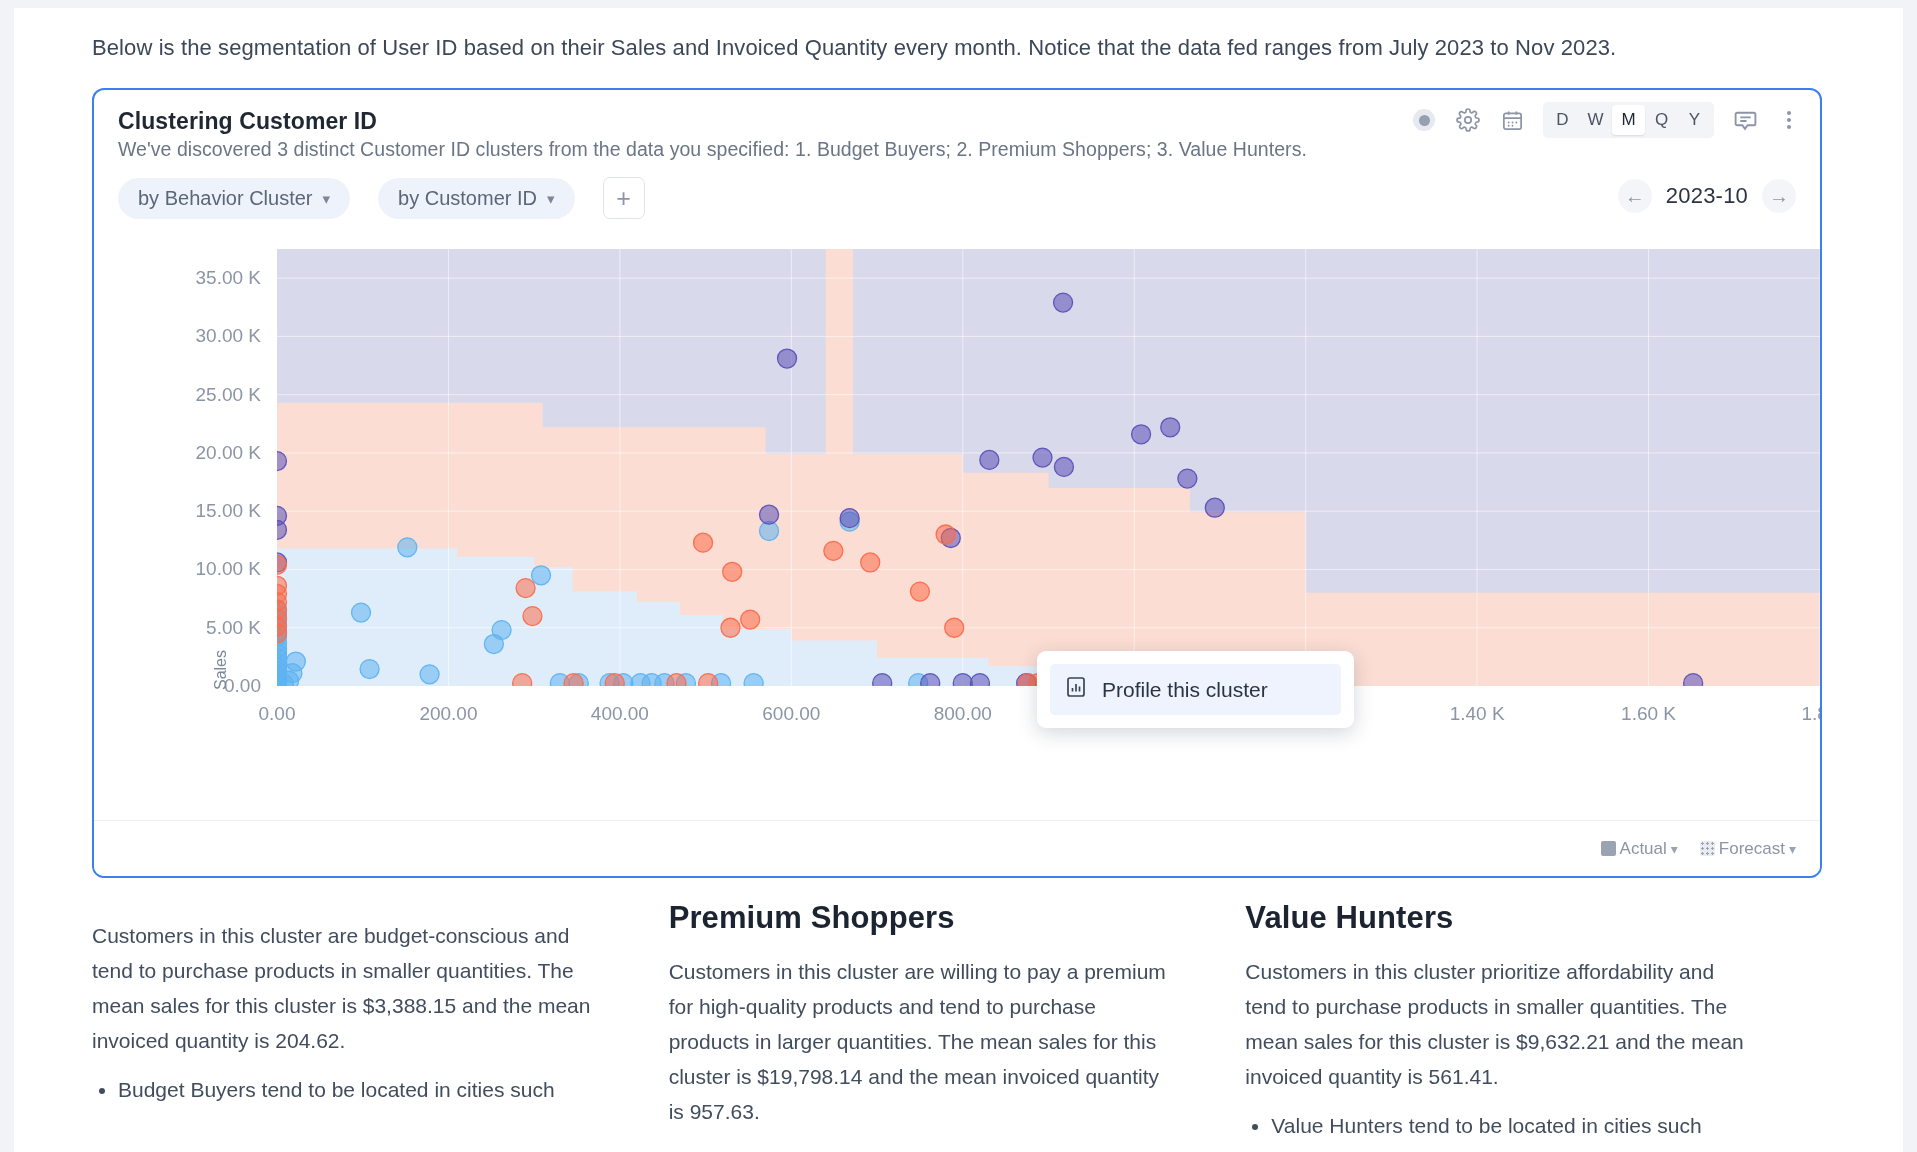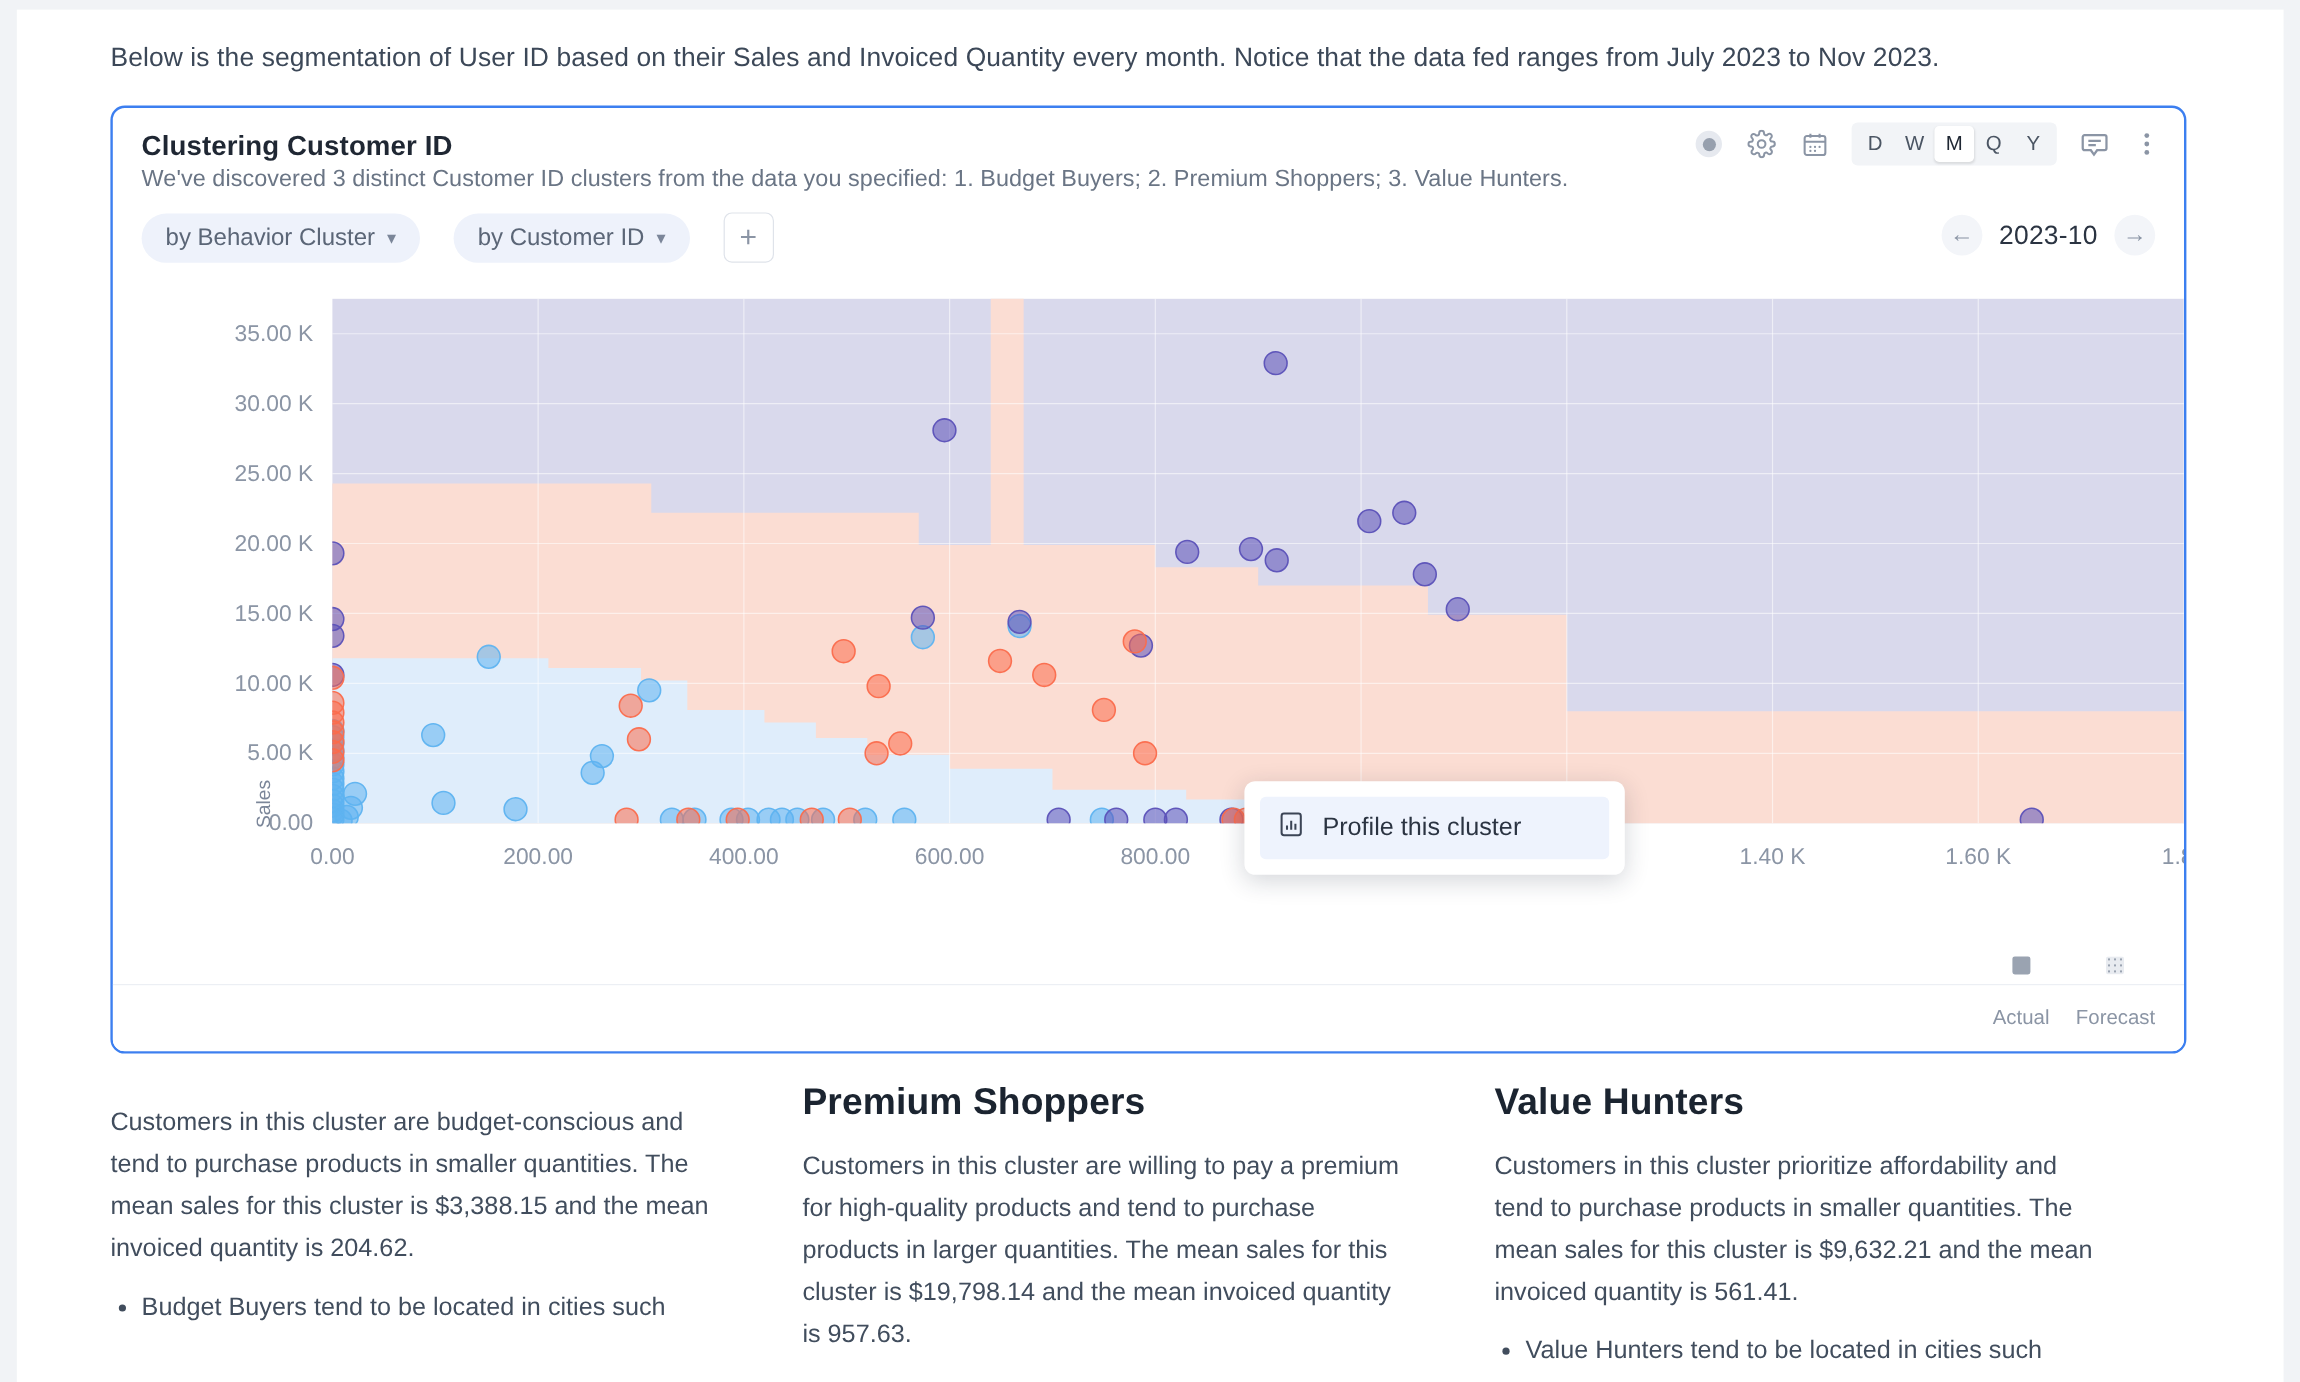--- a/index.html
+++ b/index.html
@@ -97,21 +97,21 @@
     background:#eef3fd; border-radius:5px; padding:11px 14px;
     font-size:21px; color:#2b3442; cursor:pointer;
   }
 
   
   .card-footer {
     position:absolute; left:0; right:0; bottom:0; height:56px;
     border-top:1px solid #eceff4; display:flex; align-items:center; justify-content:flex-end;
     padding-right:24px; gap:22px; background:#fff;
   }
-  .footer-item { display:flex; align-items:center; gap:26px; font-size:17px; color:#8b95a5; cursor:pointer;flex-direction:column; }
+  .footer-item { display:flex; align-items:center; gap:4px; font-size:17px; color:#8b95a5; cursor:pointer; }
   .sw-solid { width:15px;height:15px;background:#9aa3b1;border-radius:2px; }
   .sw-dots {
     width:15px;height:15px;border-radius:2px;background:#e8ebf0;
     background-image:radial-gradient(#9aa3b1 1.2px, transparent 1.3px);
     background-size:5px 5px;
   }
   .footer-chev { font-size:14px; color:#9aa3b1; }
 
   
   .clusters {

